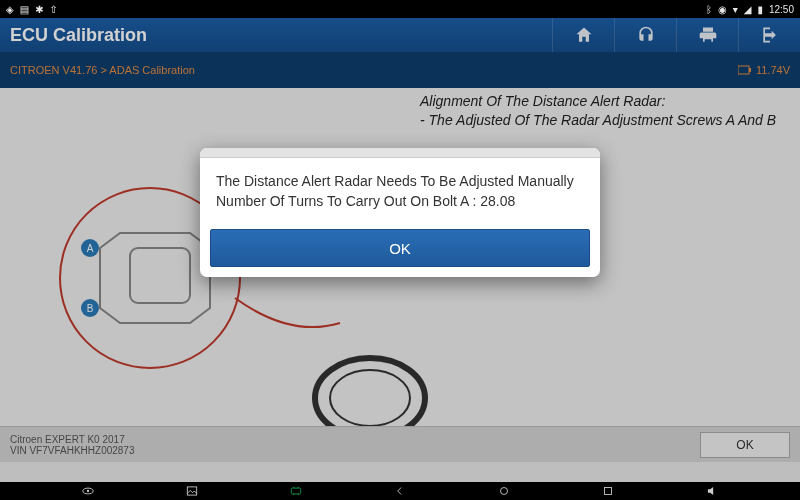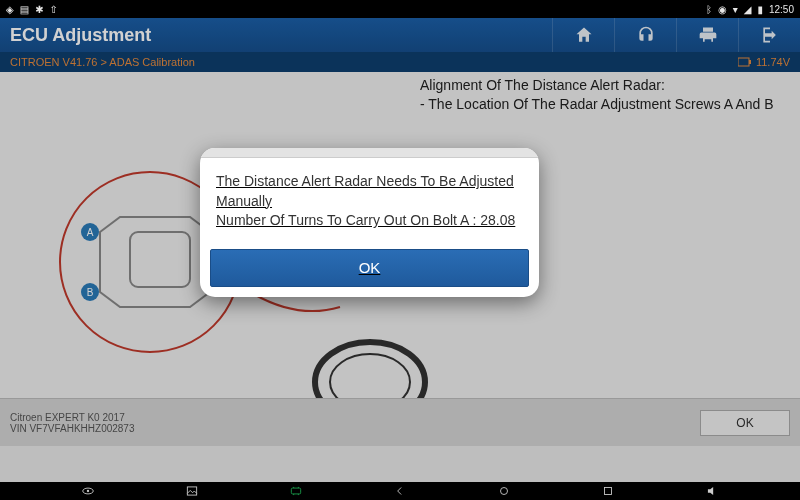--- a/index.html
+++ b/index.html
@@ -6,30 +6,30 @@
   html,body { width:800px; height:500px; overflow:hidden; background:#000; }
   .status-bar { height:18px; background:#000; color:#fff; display:flex; justify-content:space-between; align-items:center; font-size:10px; padding:0 6px; }
   .status-left, .status-right { display:flex; gap:6px; align-items:center; }
   .status-left span, .status-right span { opacity:.9; }
   .app { position:relative; height:464px; background:#e8e8e8; }
   .header { height:34px; background:linear-gradient(#1b5fa8,#164f8d); display:flex; align-items:center; color:#fff; }
   .header-title { font-size:18px; font-weight:bold; padding-left:10px; flex:1; }
   .header-btns { display:flex; height:100%; }
   .hbtn { width:62px; border-left:1px solid rgba(255,255,255,.15); display:flex; align-items:center; justify-content:center; color:#fff; }
   .hbtn svg { width:20px; height:20px; fill:#fff; opacity:.9; }
-  .breadcrumb { height:20px; background:#0e3f6e; color:#d07030; font-size:11px; display:flex; align-items:center; justify-content:space-between; padding:0 10px; }
+  .breadcrumb { height:36px; background:#0e3f6e; color:#d07030; font-size:11px; display:flex; align-items:center; justify-content:space-between; padding:0 10px; }
   .breadcrumb-left { color:#e58a3f; }
   .breadcrumb-right { color:#e58a3f; display:flex; align-items:center; gap:4px; }
   .content { position:relative; height:374px; background:#eee; }
-  .instr { position:absolute; top:4px; left:420px; right:12px; color:#222; font-size:14px; line-height:1.35; }
+  .instr { position:absolute; top:4px; left:420px; right:12px; color:#222; font-size:14px; line-height:1.35;font-style:italic; }
   .diagram { position:absolute; top:60px; left:30px; }
-  .footer { position:absolute; bottom:0; left:0; right:0; height:48px; background:#d4d4d4; display:flex; align-items:center; justify-content:space-between; padding:0 10px; font-size:10px; color:#555; border-top:1px solid #bbb; }
+  .footer { position:absolute; bottom:0; left:0; right:0; height:36px; background:#d4d4d4; display:flex; align-items:center; justify-content:space-between; padding:0 10px; font-size:10px; color:#555; border-top:1px solid #bbb; }
   .ok-btn { width:90px; height:26px; background:#f0f0f0; border:1px solid #aaa; font-size:12px; color:#333; display:flex; align-items:center; justify-content:center; }
   .overlay { position:absolute; inset:0; background:rgba(0,0,0,.18); }
-  .dialog { position:absolute; left:200px; top:130px; width:339px; background:#fff; border-radius:15px; box-shadow:0 6px 20px rgba(0,0,0,.45); overflow:hidden;text-decoration:underline; }
+  .dialog { position:absolute; left:200px; top:130px; width:400px; background:#fff; border-radius:7px; box-shadow:0 6px 20px rgba(0,0,0,.45); overflow:hidden; }
   .dialog-header { height:10px; background:#e3e3e3; border-bottom:1px solid #ccc; }
   .dialog-body { padding:14px 16px 18px; font-size:14px; color:#333; line-height:1.4; }
   .dialog-ok { margin:0 10px 10px; height:38px; background:linear-gradient(#2a6db5,#1f5a9c); border:1px solid #1a4d87; color:#fff; font-size:15px; display:flex; align-items:center; justify-content:center; border-radius:2px; }
   .navbar { height:18px; background:#000; display:flex; align-items:center; justify-content:center; gap:90px; }
   .navbar svg { width:14px; height:14px; fill:#ccc; }
 </style>
 </head>
 <body>
 
 <div class="status-bar">
@@ -44,21 +44,21 @@
     <span>◉</span>
     <span>▾</span>
     <span>◢</span>
     <span>▮</span>
     <span>12:50</span>
   </div>
 </div>
 
 <div class="app">
   <div class="header">
-    <div class="header-title">ECU Adjustment</div>
+    <div class="header-title">ECU Calibration</div>
     <div class="header-btns">
       <div class="hbtn">
           <svg viewBox="0 0 24 24">
             <path d="M12 3l9 8h-3v9h-4v-6h-4v6H6v-9H3z"></path>
           </svg>
         </div>
       <div class="hbtn">
           <svg viewBox="0 0 24 24">
             <path d="M12 2a8 8 0 00-8 8v6a3 3 0 003 3h2v-8H6v-1a6 6 0 1112 0v1h-3v8h2a3 3 0 003-3v-6a8 8 0 00-8-8z"></path>
           </svg>
@@ -83,21 +83,21 @@
           <rect x="0" y="1" width="11" height="8" fill="none" stroke="#e58a3f"></rect>
           <rect x="11" y="3" width="2" height="4" fill="#e58a3f"></rect>
         </svg>
       <span>11.74V</span>
     </span>
   </div>
 
   <div class="content">
     <div class="instr">
       <div>Alignment Of The Distance Alert Radar:</div>
-      <div>- The Location Of The Radar Adjustment Screws A And B</div>
+      <div>- The Adjusted Of The Radar Adjustment Screws A And B</div>
     </div>
 
     <svg class="diagram" width="420" height="280" viewBox="0 0 420 280">
       <circle cx="120" cy="130" r="90" fill="none" stroke="#c0392b" stroke-width="2"></circle>
       <path d="M205 110 Q260 70 310 85" fill="none" stroke="#c0392b" stroke-width="2"></path>
       <path d="M205 150 Q260 190 310 175" fill="none" stroke="#c0392b" stroke-width="2"></path>
 
       <path d="M70 100 L90 85 L160 85 L180 100 L180 160 L160 175 L90 175 L70 160 Z" fill="none" stroke="#888" stroke-width="2"></path>
       <rect x="100" y="100" width="60" height="55" rx="8" fill="none" stroke="#888" stroke-width="2"></rect>
       <circle cx="60" cy="100" r="9" fill="#2a7ab8"></circle>

